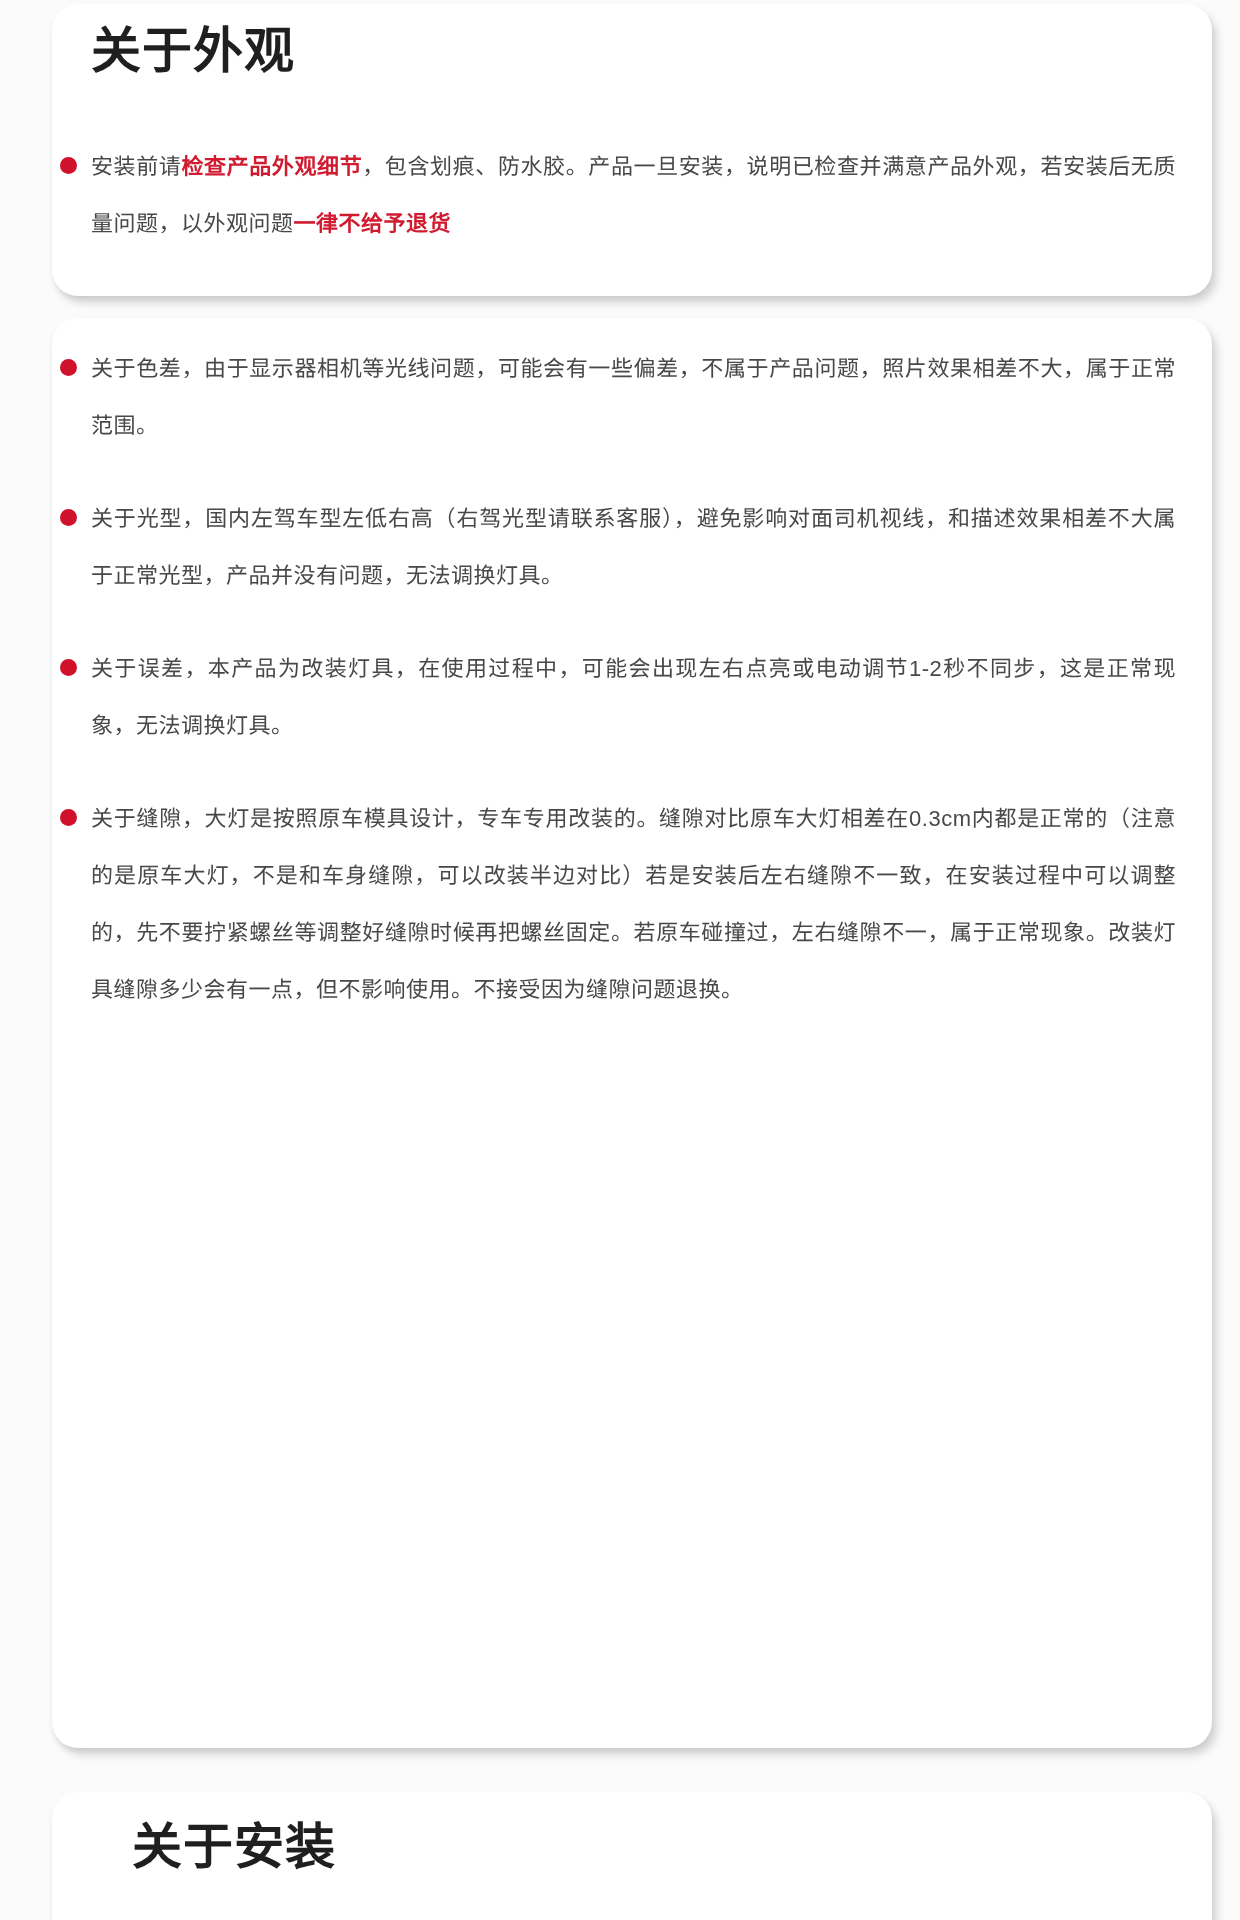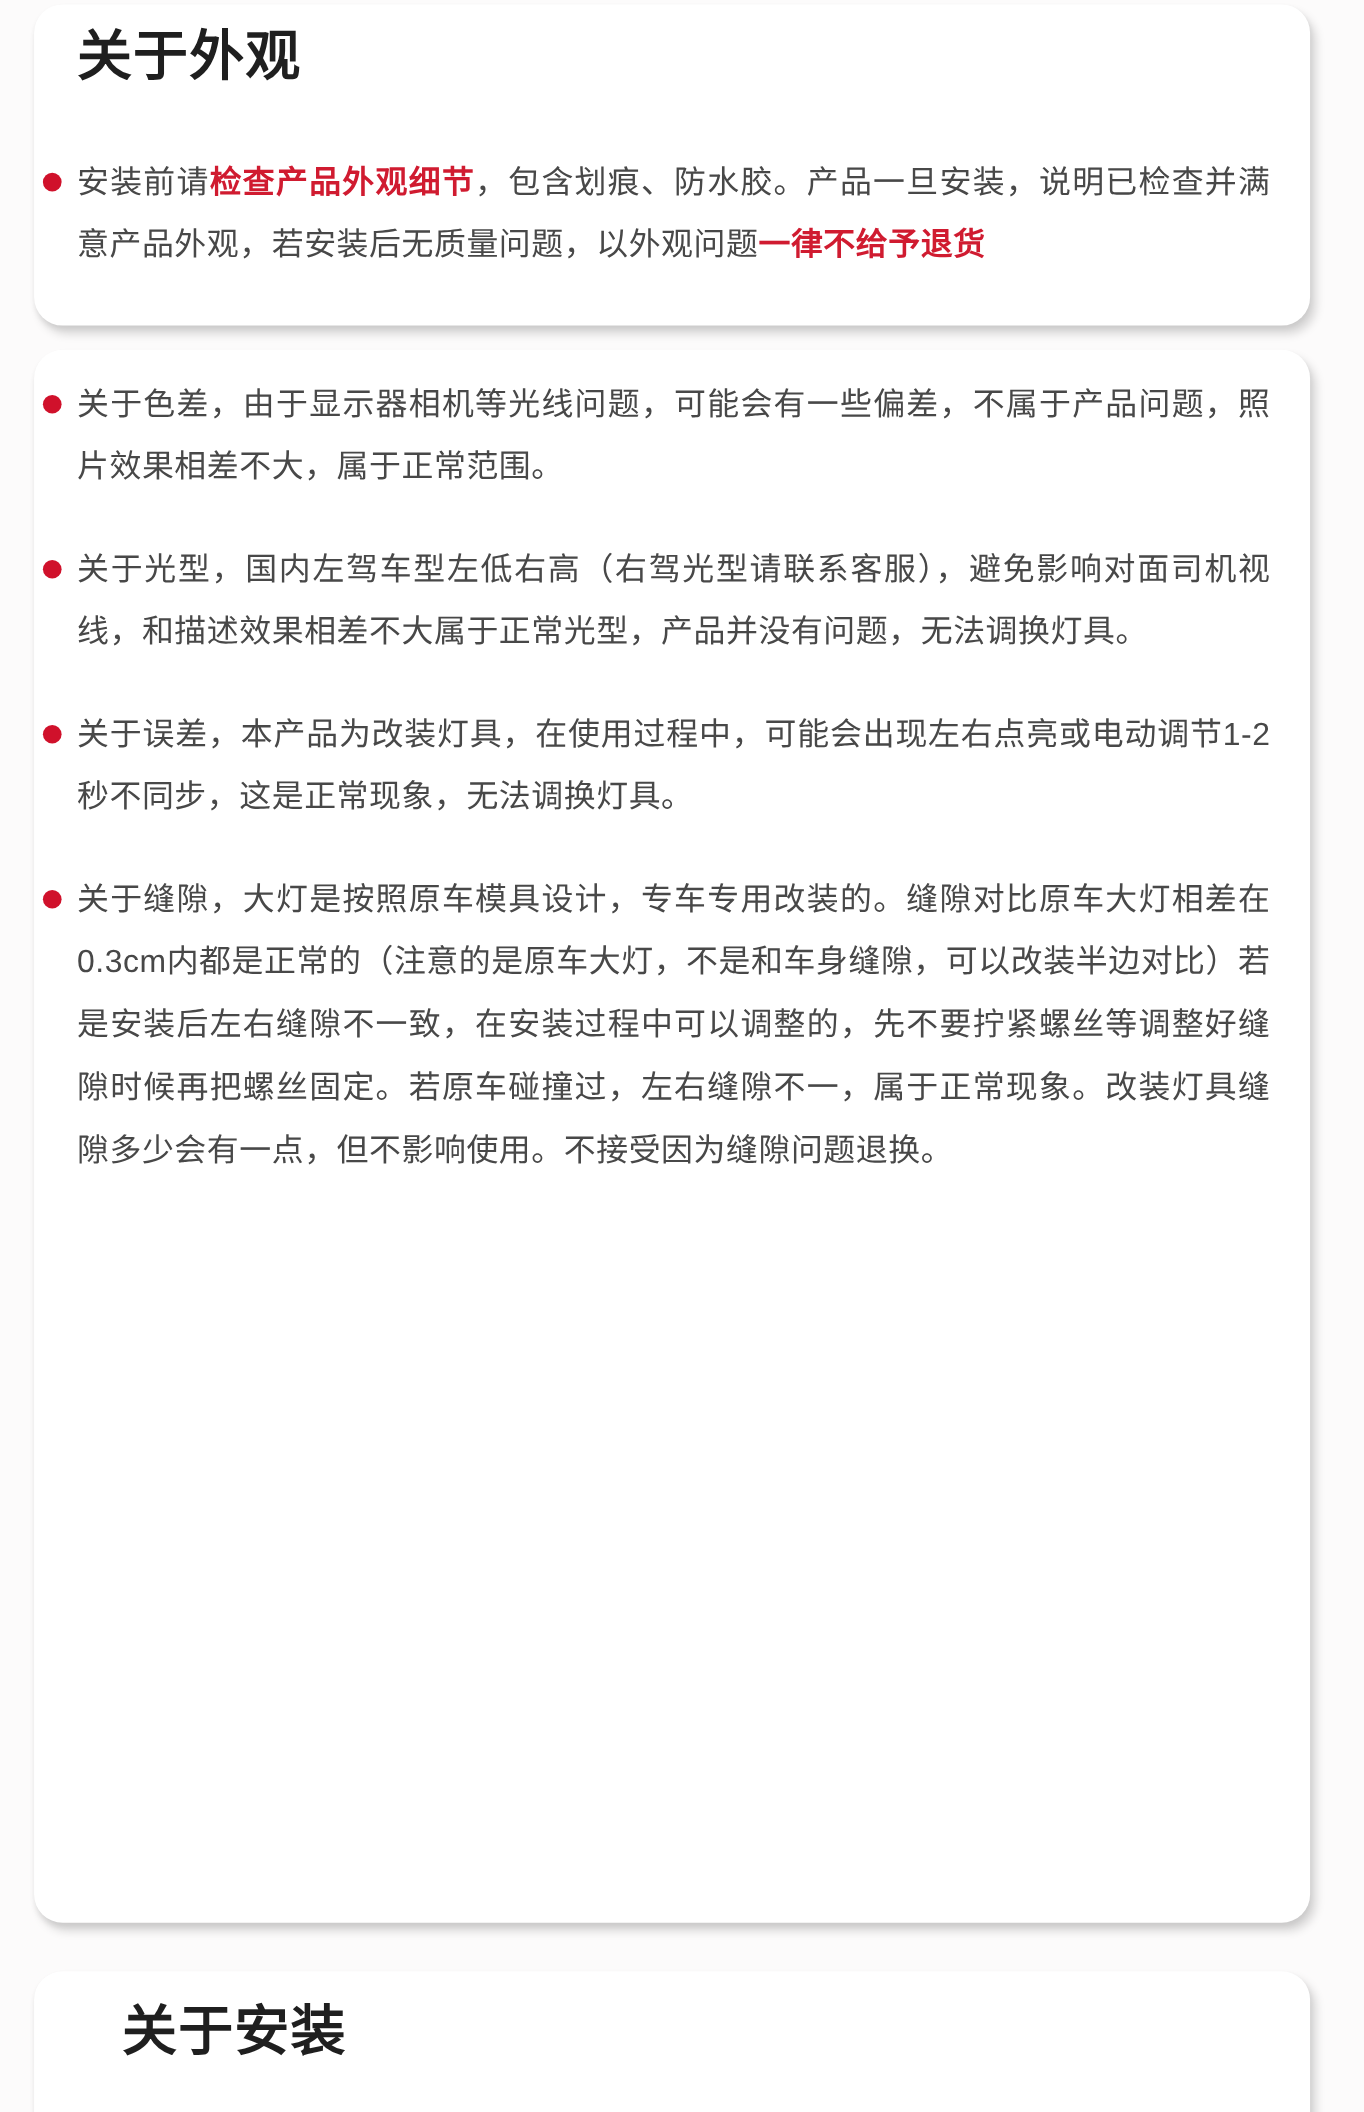--- a/index.html
+++ b/index.html
@@ -10,21 +10,21 @@
   .page {
     position: relative;
     width: 1240px;
     height: 1920px;
     background: #fcfbfb;
     overflow: hidden;
     font-family: "Liberation Sans", "DejaVu Sans", sans-serif;
   }
   .card {
     position: absolute;
-    left: 31px;
+    left: 52px;
     width: 1160px;
     box-sizing: border-box;
     background: #ffffff;
     border-radius: 26px;
     box-shadow: 5px 7px 9px rgba(0,0,0,0.15), 0 3px 5px rgba(0,0,0,0.06);
     padding: 0 36px 0 39px;
   }
   .card-appearance { top: 4px;    height: 292px; }
   .card-product    { top: 318px;  height: 1430px; }
   .card-install    { top: 1792px; height: 220px; }
@@ -59,21 +59,21 @@
     position: absolute;
     left: -31px;
     top: 19px;
     width: 17px;
     height: 17px;
     border-radius: 50%;
     background: #d0112b;
   }
   .note-text {
     margin: 0;
-    font-size: 29px;
+    font-size: 22px;
     line-height: 57px;
     color: #484848;
     text-align: justify;
     letter-spacing: 0.5px;
   }
   .red { color: #d01b30; font-weight: 600; }
   .red-bold { color: #d01b30; font-weight: 800; }
 </style>
 </head>
 <body>

